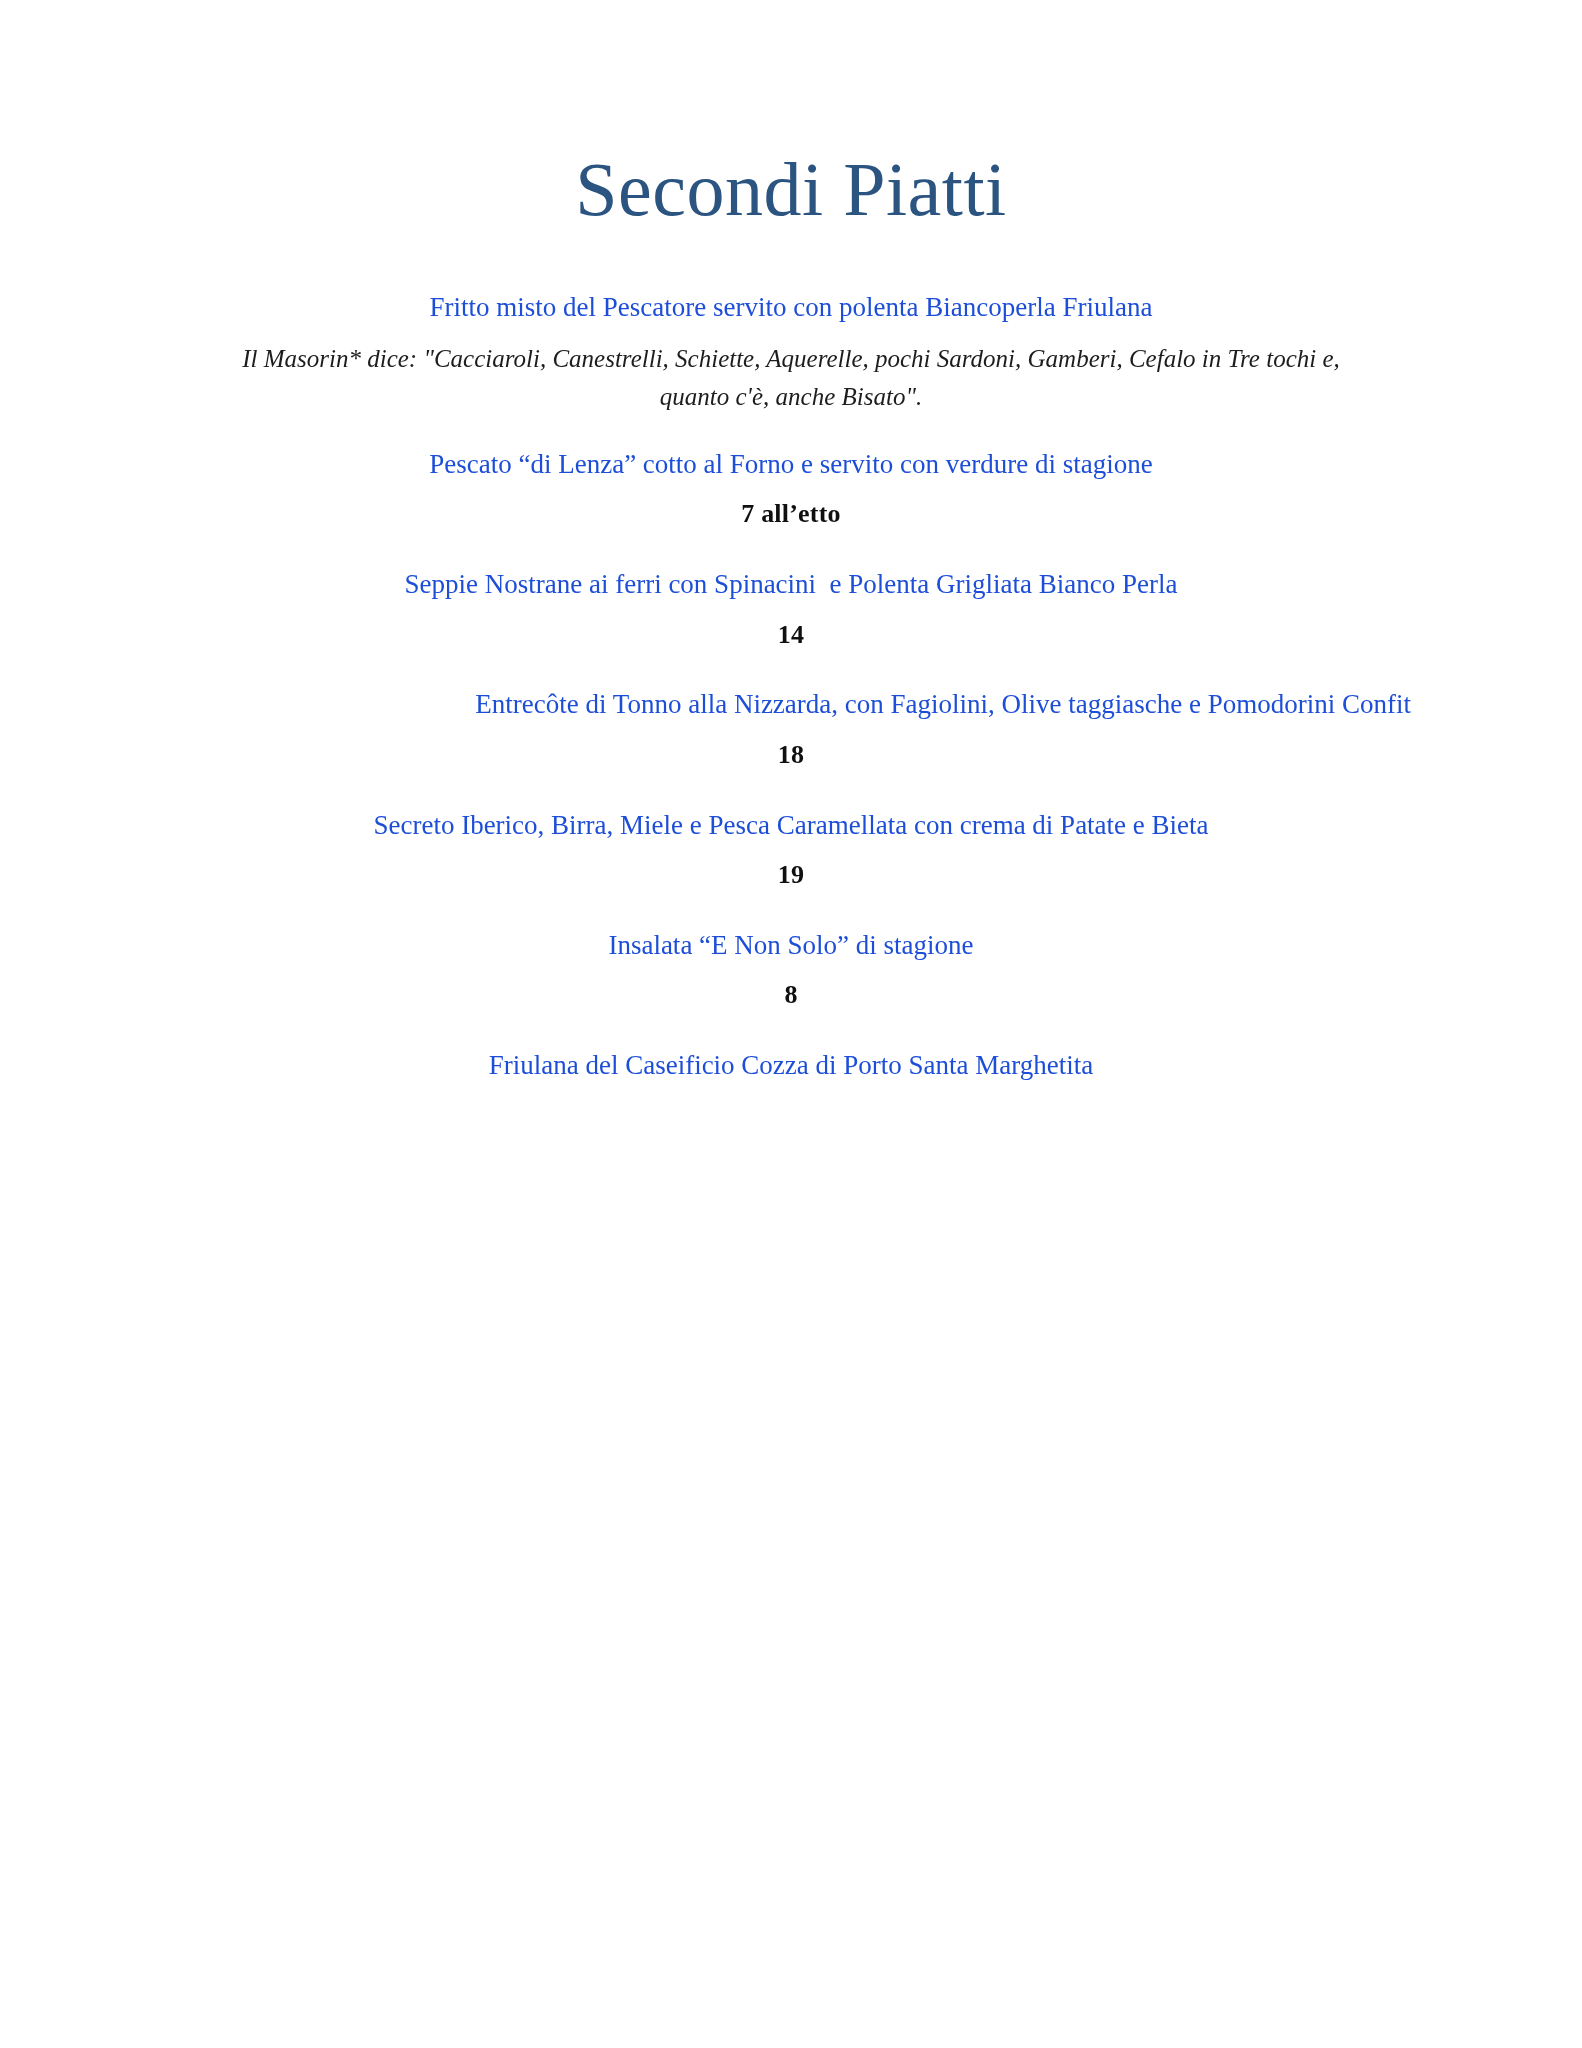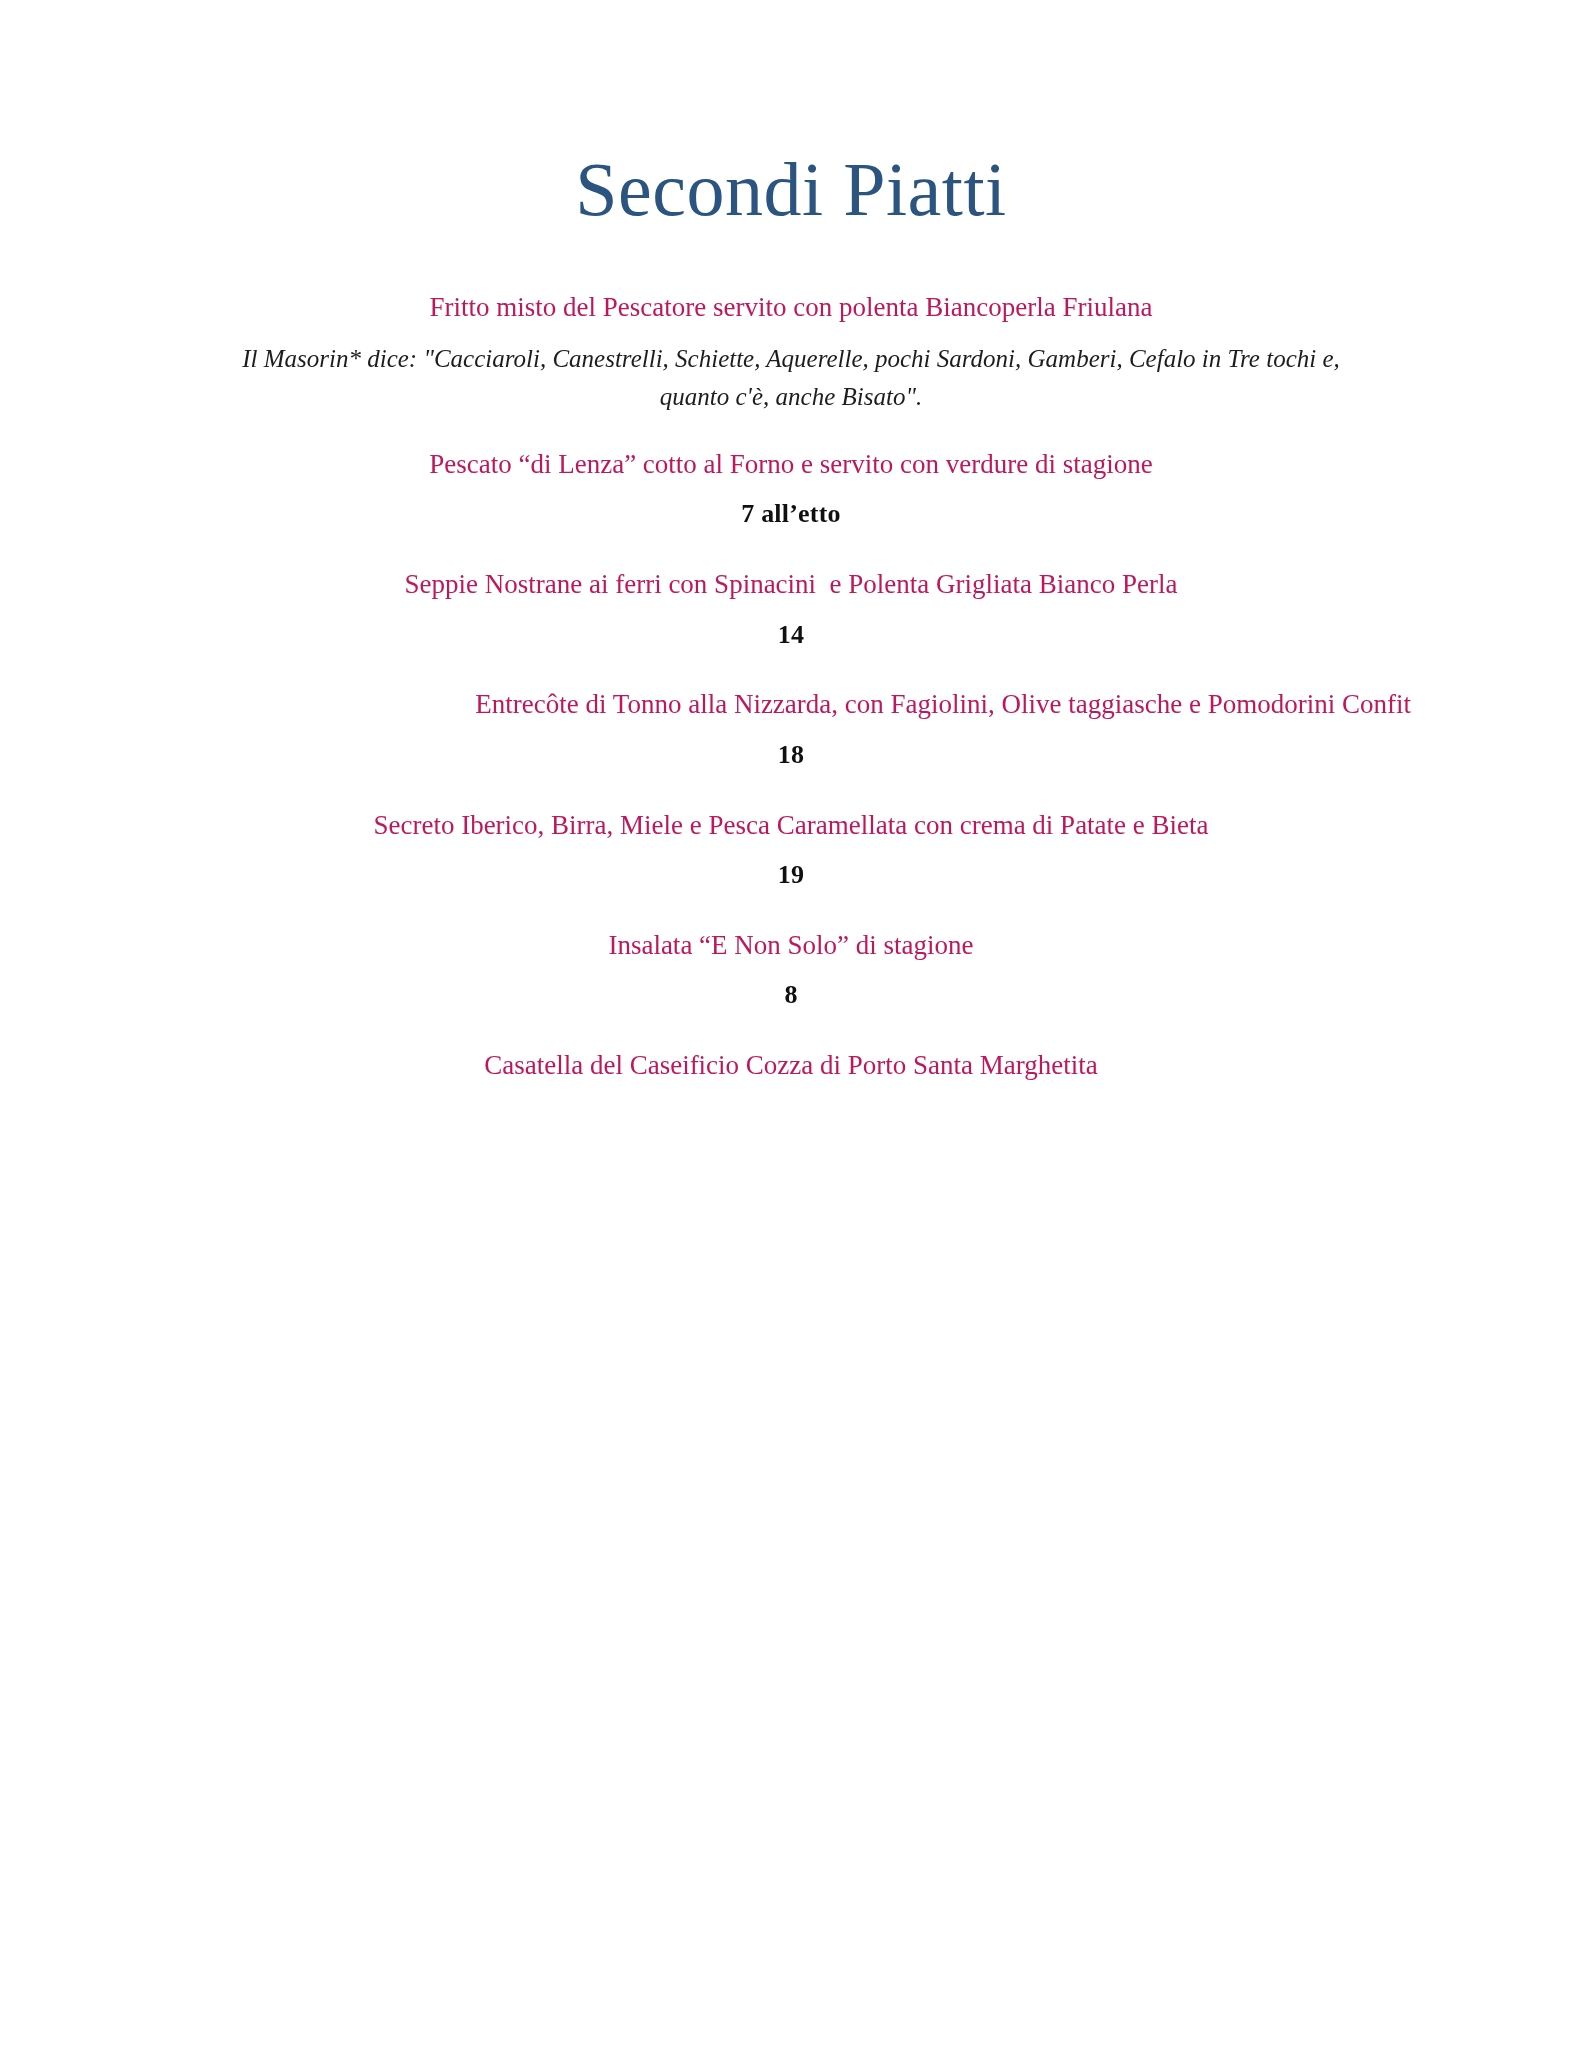--- a/index.html
+++ b/index.html
@@ -45,21 +45,21 @@
   }
 
   .menu-entry {
     margin: 0 0 12px 0;
   }
 
   .dish-name {
     text-align: center;
     font-size: 27px;
     line-height: 1.42;
-    color: #be185d;
+    color: #1d4ed8;
     margin: 0 0 26px 0;
     font-weight: 400;
   }
 
   .dish-name.tight {
     margin-bottom: 14px;
   }
 
   .dish-note {
     text-align: center;
@@ -125,19 +125,19 @@
       <p class="dish-name tight" style="white-space: pre-wrap;">Secreto Iberico, Birra, Miele e Pesca Caramellata con crema di Patate e Bieta</p>
       <p class="dish-price">19</p>
     </div>
 
     <div class="menu-entry">
       <p class="dish-name tight" style="white-space: pre-wrap;">Insalata “E Non Solo” di stagione</p>
       <p class="dish-price">8</p>
     </div>
 
     <div class="menu-entry">
-      <p class="dish-name tight" style="white-space: pre-wrap;">Casatella del Caseificio Cozza di Porto Santa Marghetita</p>
+      <p class="dish-name tight" style="white-space: pre-wrap;">Friulana del Caseificio Cozza di Porto Santa Marghetita</p>
     </div>
 
   </div>
 
 
 </div>
 
 </body></html>

